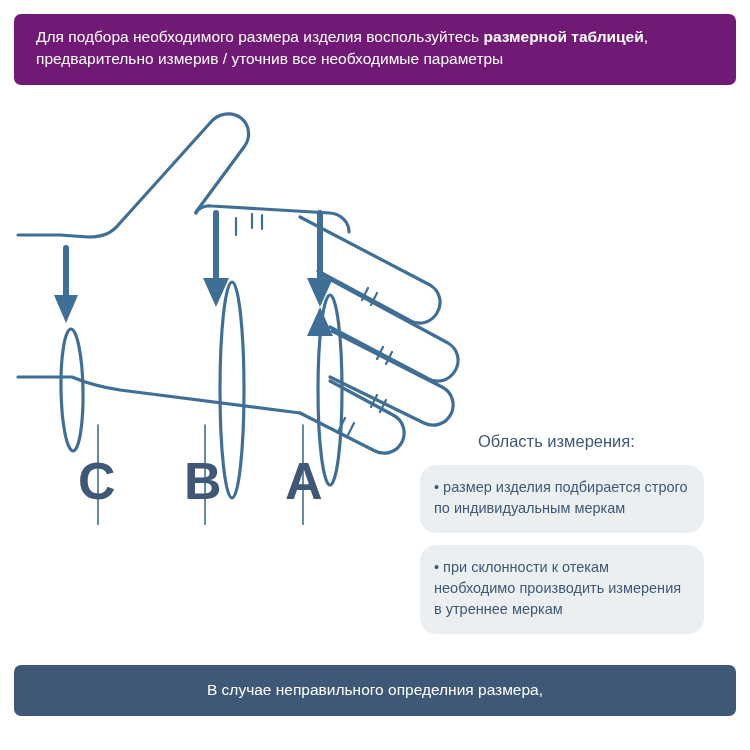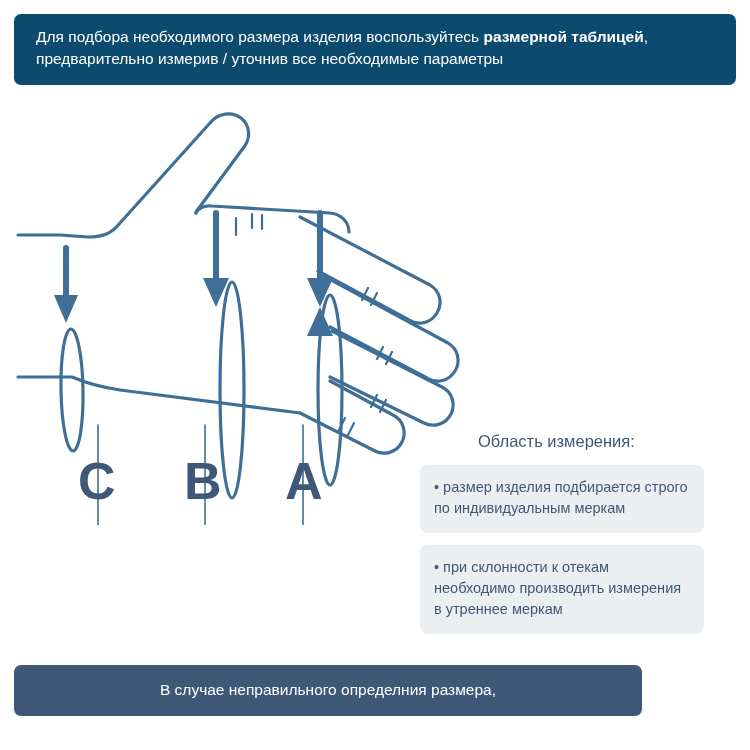--- a/index.html
+++ b/index.html
@@ -21,21 +21,21 @@
     background: #ffffff;
   }
 
   
   .top-banner {
     position: absolute;
     left: 14px;
     top: 14px;
     width: 722px;
     box-sizing: border-box;
-    background: #0c4a6e;
+    background: #701a75;
     color: #ffffff;
     border-radius: 7px;
     padding: 12px 22px 14px 22px;
     font-size: 15.5px;
     line-height: 1.45;
     text-align: left;
   }
   .top-banner b {
     font-weight: bold;
   }
@@ -81,33 +81,33 @@
   }
   .info-title {
     color: #3f5878;
     font-size: 16.5px;
     margin: 0 0 14px 58px;
     font-weight: normal;
   }
   .note {
     background: #eceff2;
     color: #3f5878;
-    border-radius: 8px;
+    border-radius: 16px;
     padding: 12px 14px 14px 14px;
     font-size: 14.5px;
     line-height: 1.45;
     margin-bottom: 12px;
   }
 
   
   .bottom-banner {
     position: absolute;
     left: 14px;
     top: 665px;
-    width: 628px;
+    width: 722px;
     box-sizing: border-box;
     background: #3f5878;
     color: #ffffff;
     border-radius: 7px;
     padding: 13px 20px 15px 20px;
     font-size: 15.5px;
     line-height: 1.5;
     text-align: center;
   }
 </style>

